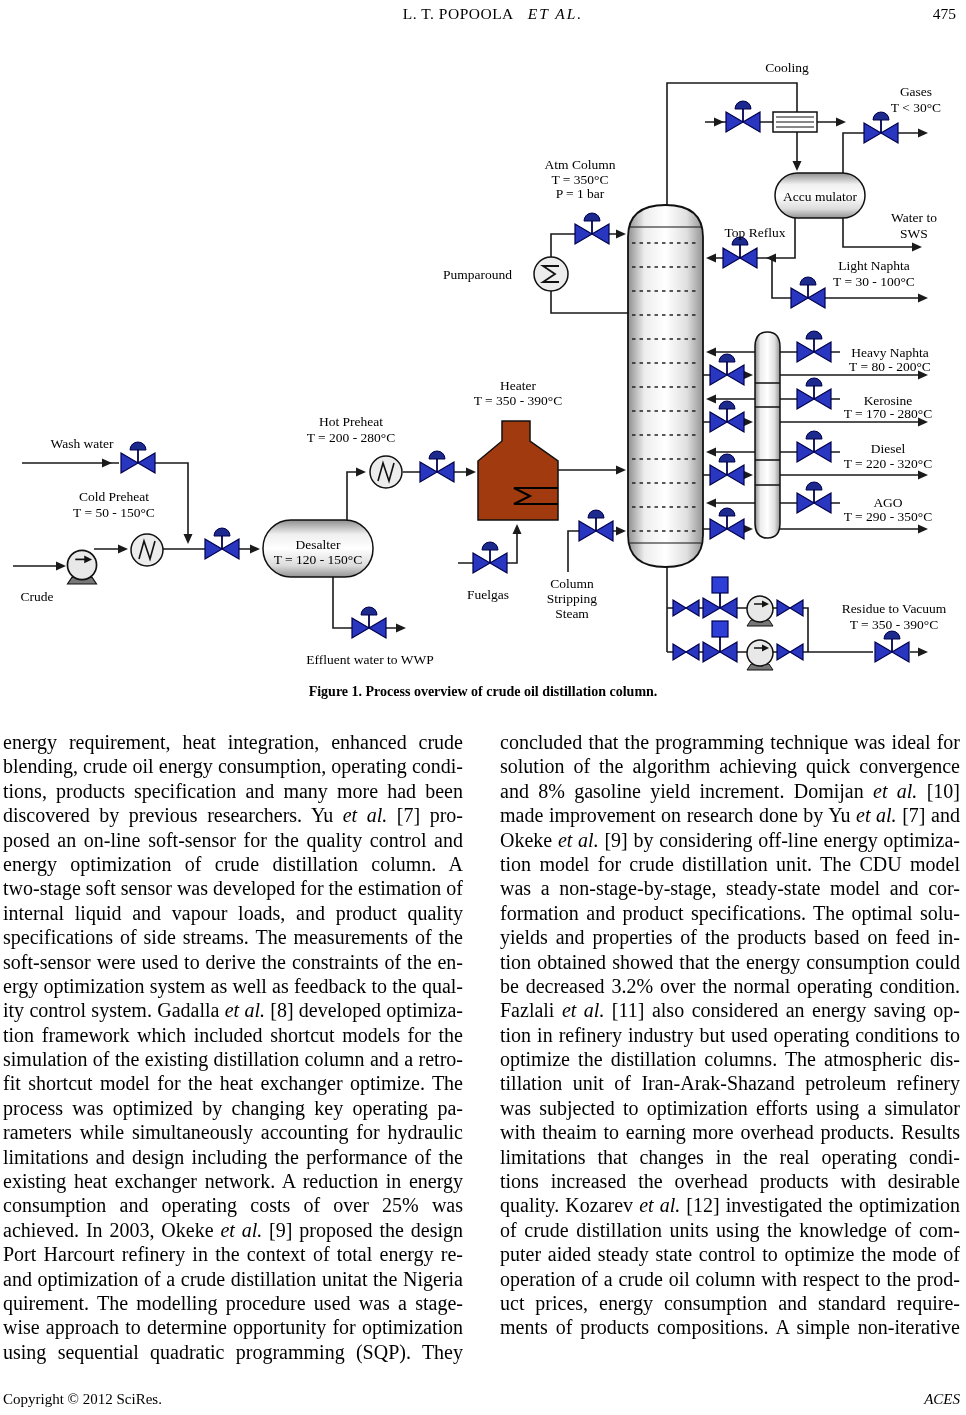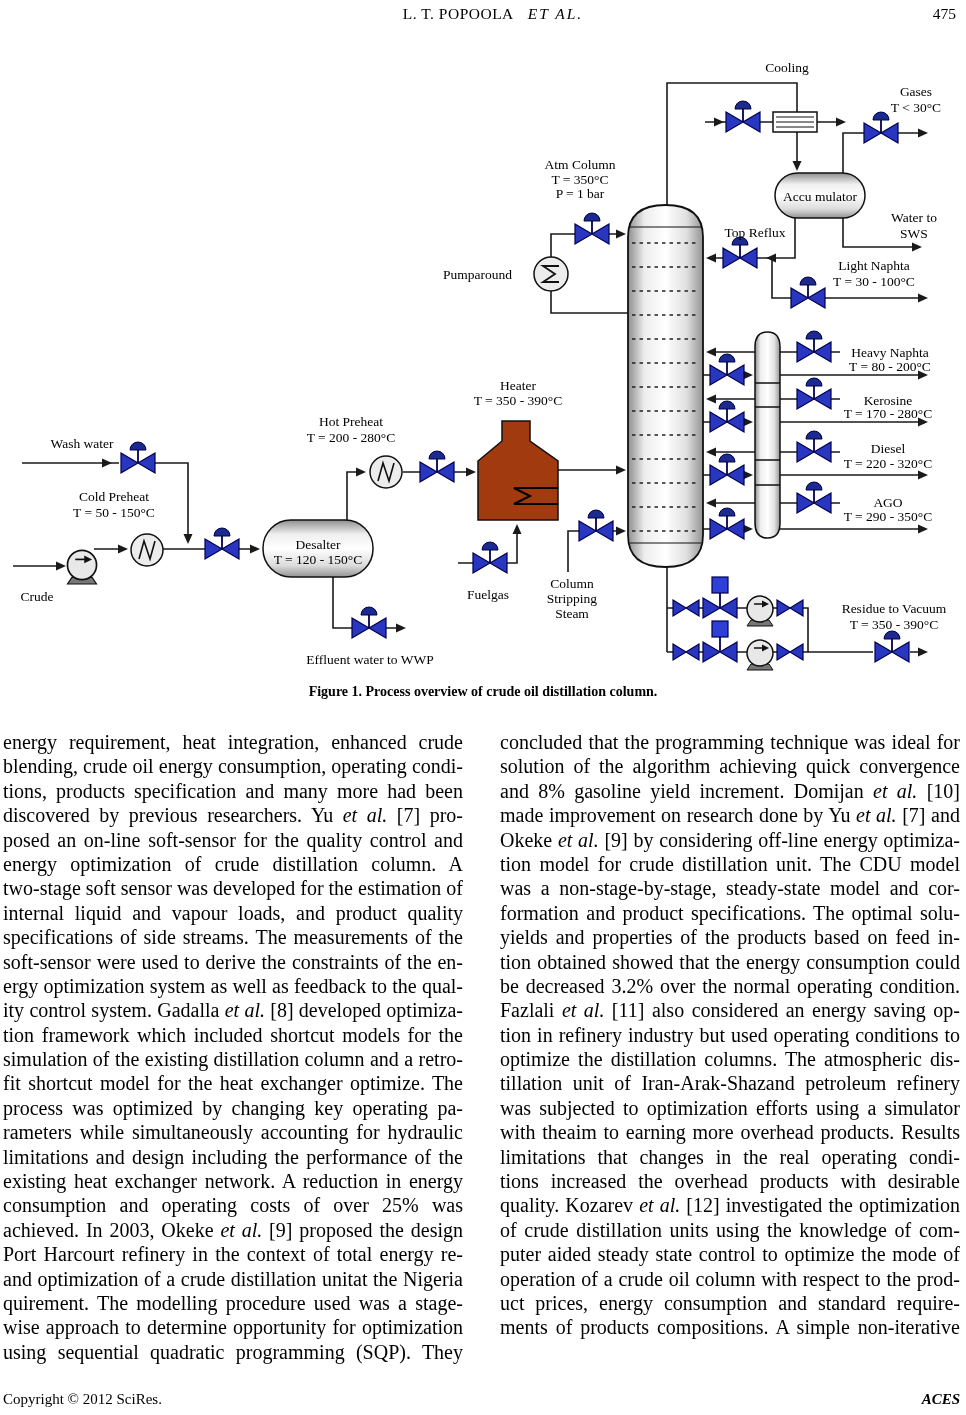--- a/index.html
+++ b/index.html
@@ -10,21 +10,21 @@
   .header .authors i{margin-left:14px;letter-spacing:2px;}
   .header .pageno{position:absolute;right:10px;top:0;}
   .diagram{position:absolute;left:0;top:42px;width:966px;height:650px;}
   .caption{position:absolute;top:684px;left:0;right:0;text-align:center;
            font-weight:bold;font-size:14px;}
   .bodytext{position:absolute;top:730px;left:3px;width:960px;display:flex;gap:37px;}
   .col{width:460px;font-size:20px;line-height:24.4px;}
   .tline{text-align:justify;text-align-last:justify;height:24.4px;overflow:hidden;}
   .footer{position:absolute;top:1391px;left:3px;right:6px;font-size:15px;
           display:flex;justify-content:space-between;}
-  .footer .journal{font-weight:bold;font-style:italic;}
+  .footer .journal{font-weight:normal;font-style:italic;}
   svg text{font-family:"Liberation Serif",serif;font-size:13.5px;fill:#000;}
   .pipe{stroke:#1a1a1a;stroke-width:1.6;fill:none;}
   .arr{fill:#1a1a1a;}
 </style>
 </head>
 <body>
 
 <div class="page">
 
   <div class="header">

